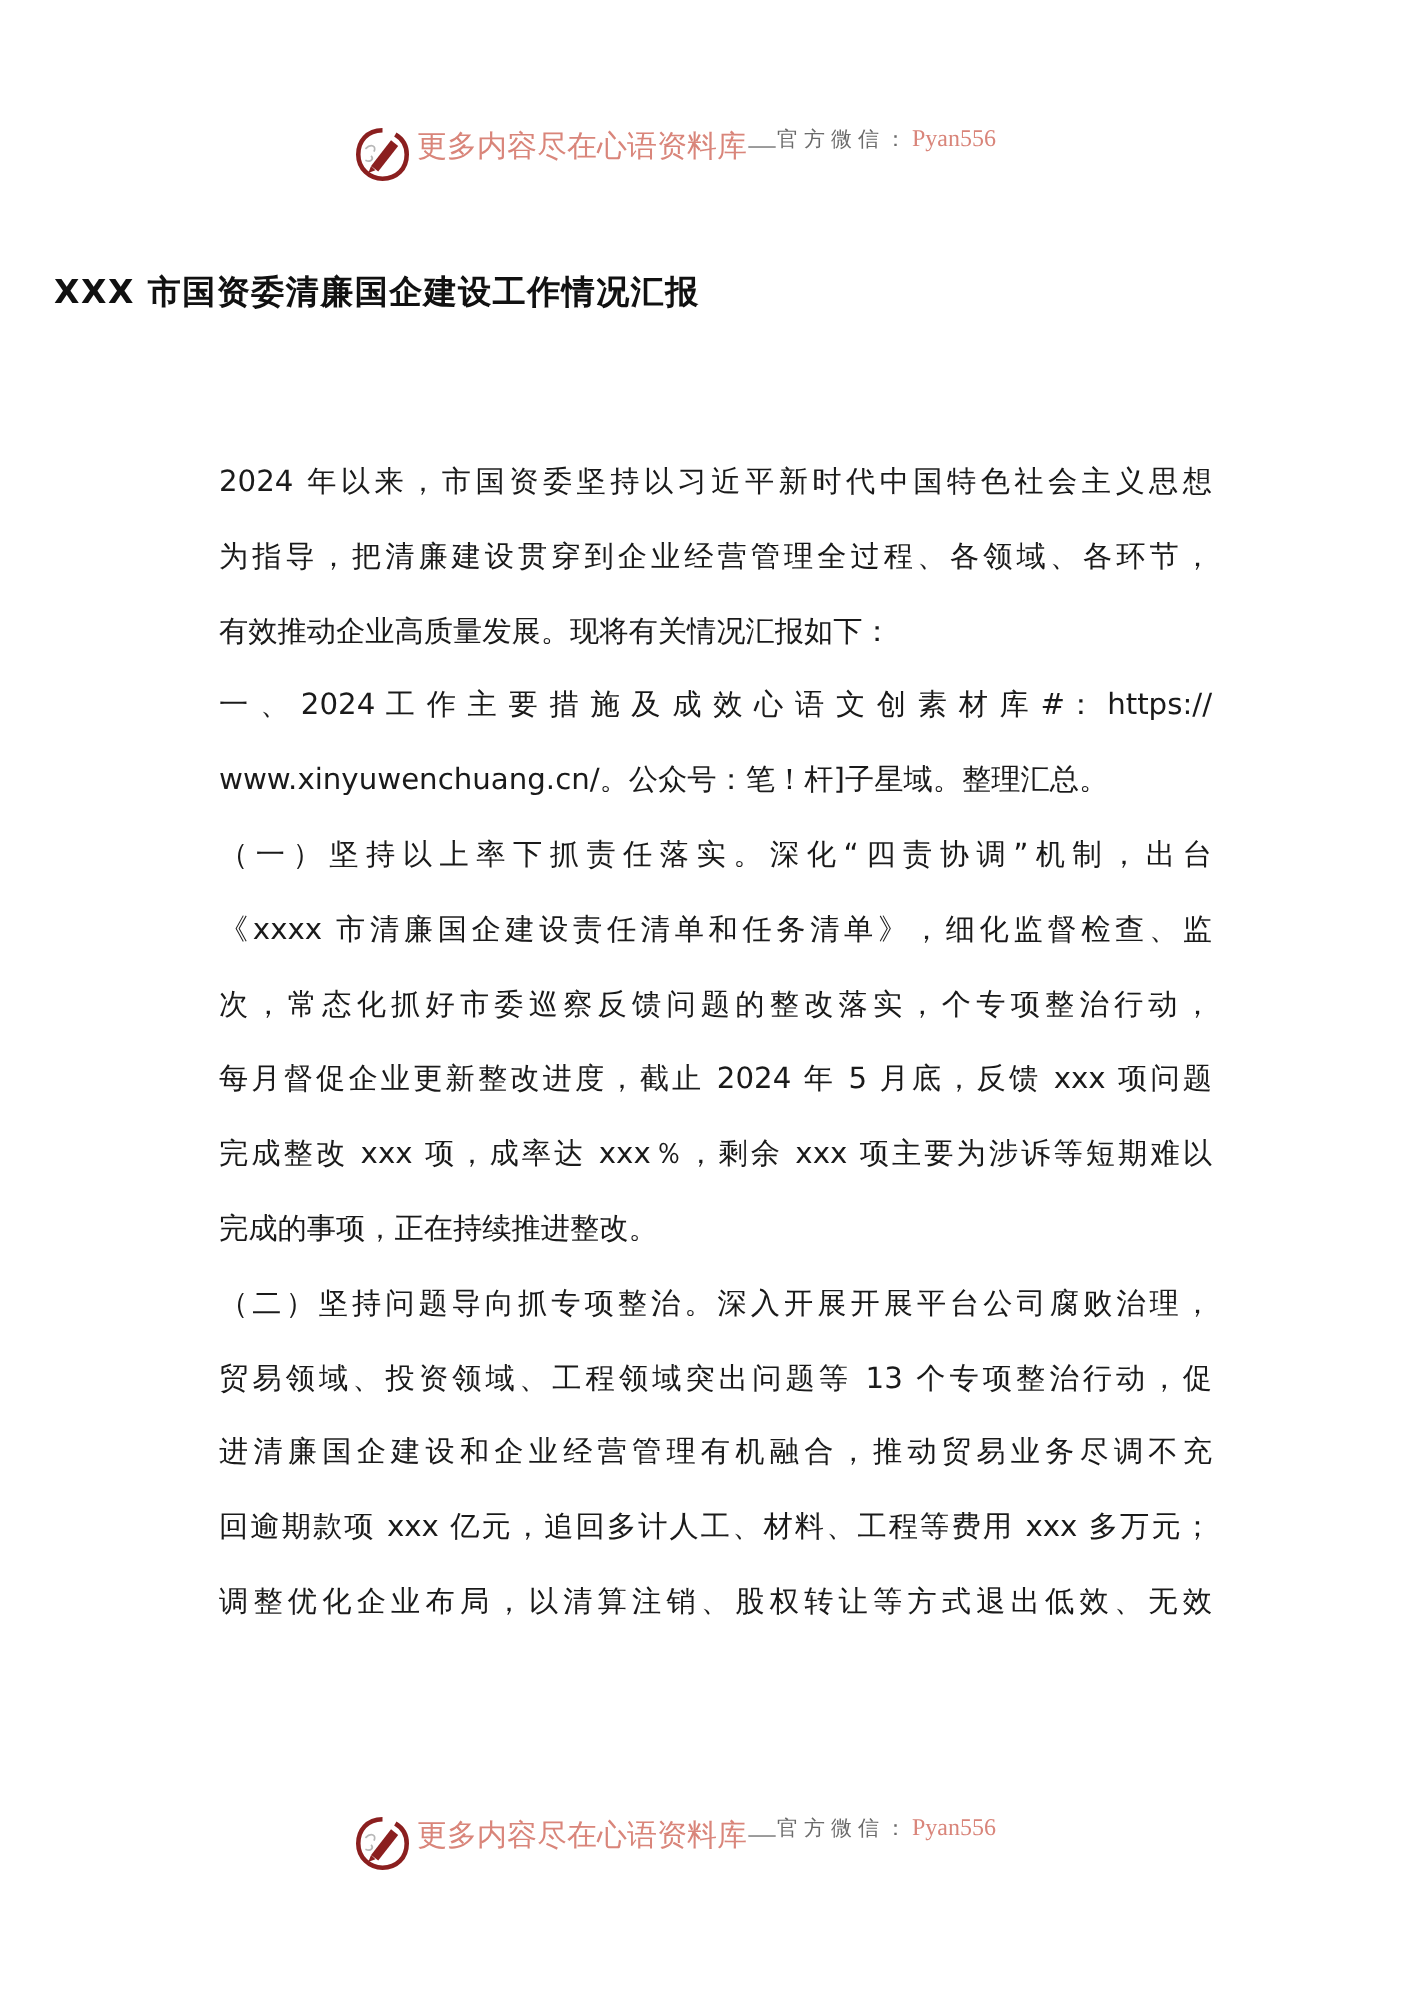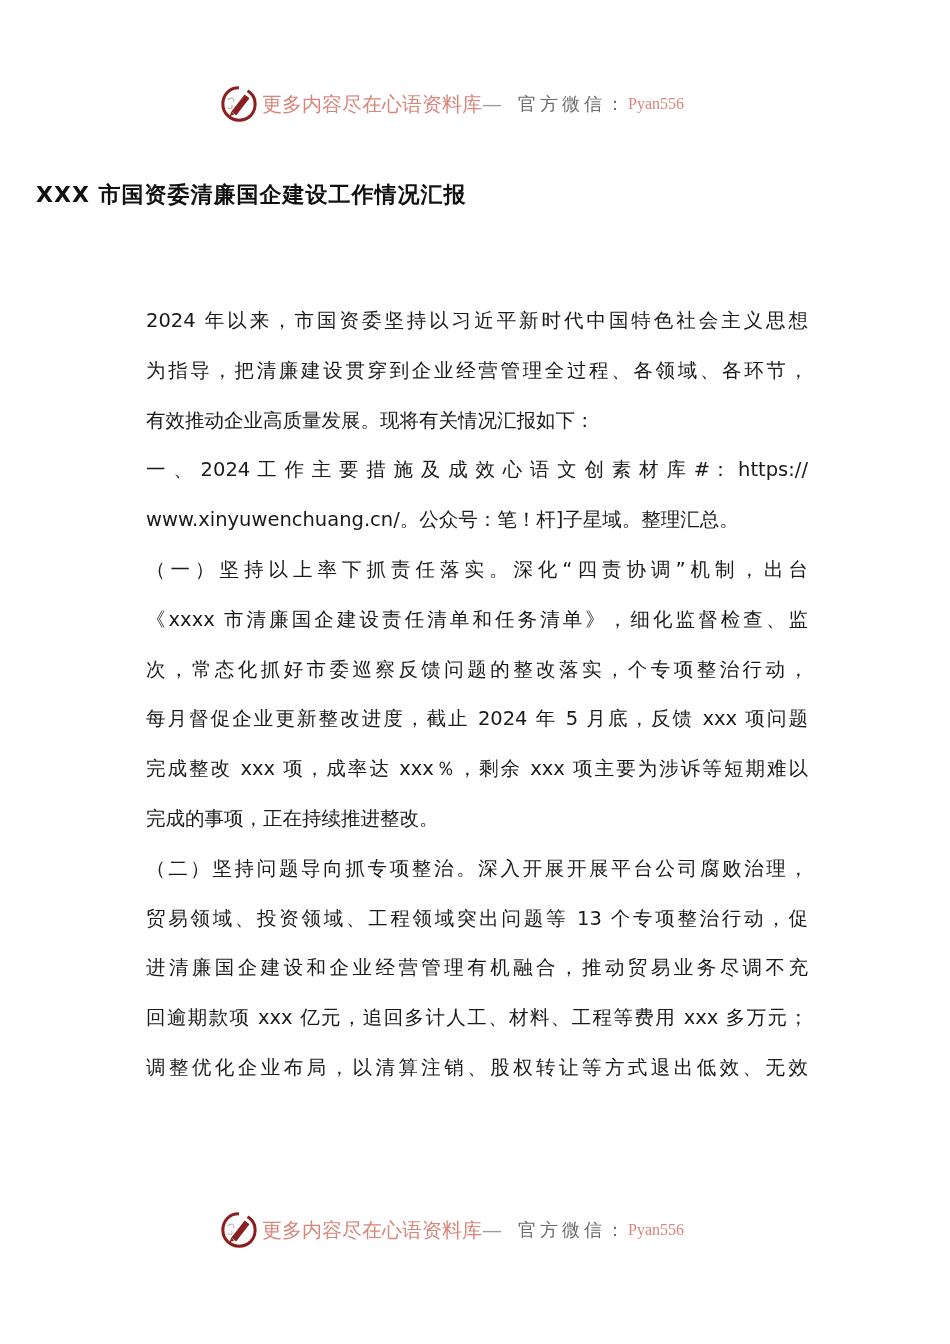--- a/index.html
+++ b/index.html
@@ -10,25 +10,25 @@
   body {
     width: 950px;
     height: 1344px;
     position: relative;
     overflow: hidden;
     font-family: "DejaVu Sans", "Liberation Sans", sans-serif;
     color: #1a1a1a;
   }
   .watermark {
     position: absolute;
-    left: 220px;
+    left: 236px;
     width: 500px;
     height: 40px;
     display: flex;
-    align-items: center;
+    align-items: flex-start;
   }
   .watermark.top { top: 84px; }
   .watermark.bottom { top: 1210px; }
   .wm-logo {
     width: 38px;
     height: 38px;
     flex: 0 0 38px;
     margin-right: 4px;
   }
   .wm-red {
@@ -38,25 +38,24 @@
     letter-spacing: 0px;
     white-space: nowrap;
   }
   .wm-dash {
     color: #9a9a9a;
     font-size: 20px;
     font-family: "DejaVu Serif", serif;
   }
   .wm-gray {
     font-family: Liberation Mono, monospace;
-    font-size: 18px;
+    font-size: 14px;
     color: #6b6b6b;
     letter-spacing: 4px;
     white-space: nowrap;
-    margin-left: 16px;
   }
   .wm-id {
     font-family: Liberation Serif, serif;
     font-size: 16px;
     color: #d9857a;
     white-space: nowrap;
   }
   .title {
     position: absolute;
     top: 180px;

